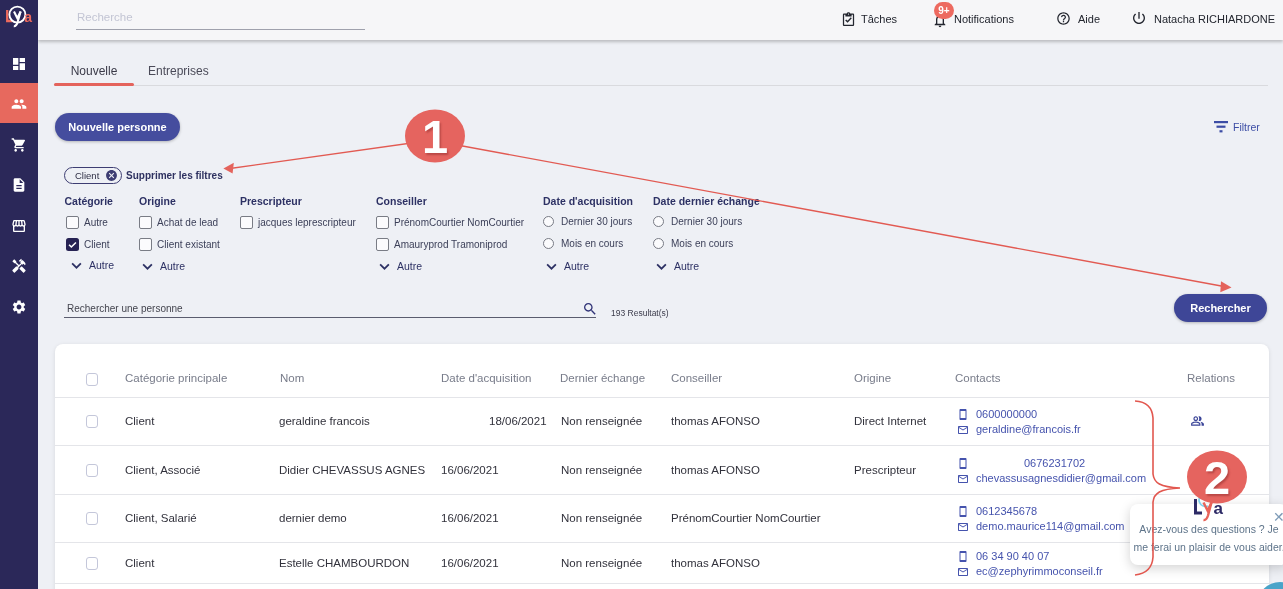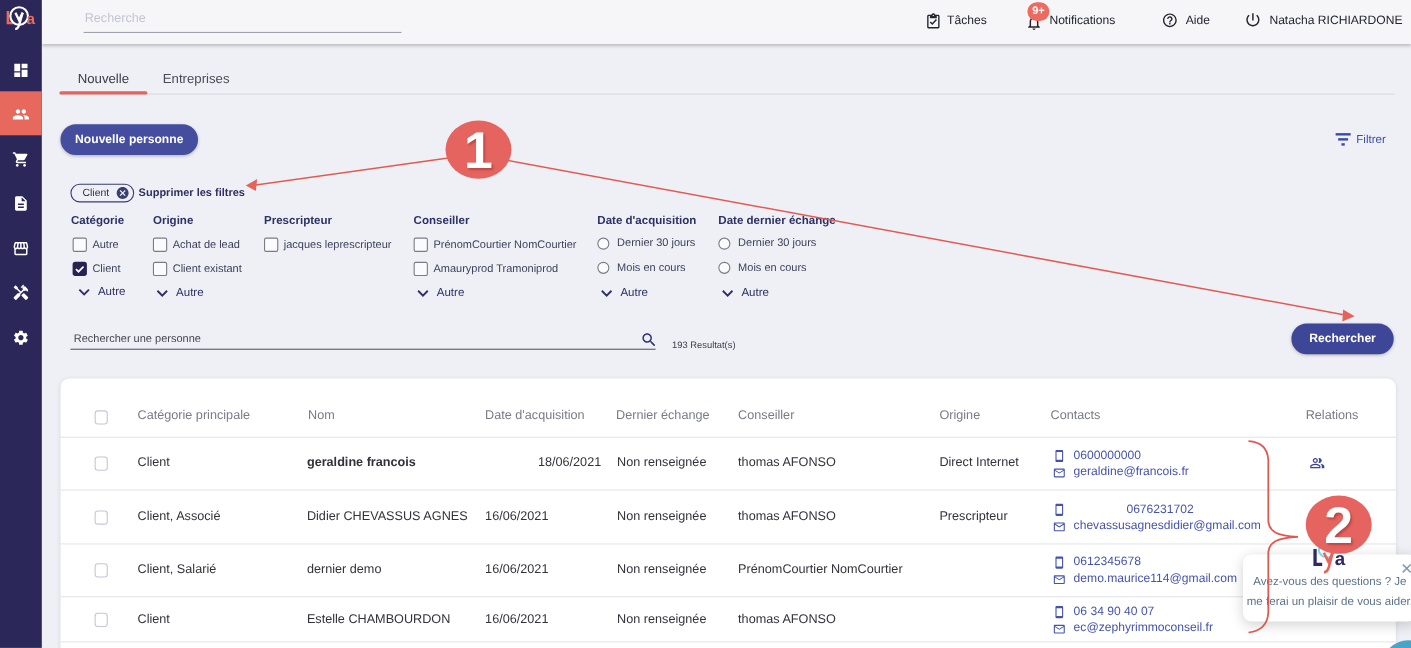--- a/index.html
+++ b/index.html
@@ -196,21 +196,21 @@
 <div class="th" style="left:955px; top:372px;">Contacts</div>
 <div class="th" style="left:1187px; top:372px;">Relations</div>
 <div class="rowline" style="top:397px;"></div>
 <div class="rowline" style="top:445px;"></div>
 <div class="rowline" style="top:494px;"></div>
 <div class="rowline" style="top:542px;"></div>
 <div class="rowline" style="top:583px;"></div>
 
 <div class="rowcb" style="left:85.5px; top:415px;"></div>
 <div class="td" style="left:125px; top:415px;">Client</div>
-<div class="td" style="left:279px; top:415px;font-weight:bold;">geraldine francois</div>
+<div class="td" style="left:279px; top:415px;">geraldine francois</div>
 <div class="td" style="left:441px; top:415px;margin-left:48px;">18/06/2021</div>
 <div class="td" style="left:561px; top:415px;">Non renseignée</div>
 <div class="td" style="left:671px; top:415px;">thomas AFONSO</div>
 <div class="td" style="left:854px; top:415px;">Direct Internet</div>
 <svg style="position:absolute;left:957px;top:407px;" width="12" height="15" viewBox="0 0 24 24">
     <path fill="#4553ad" d="M17 1.01L7 1c-1.1 0-2 .9-2 2v18c0 1.1.9 2 2 2h10c1.1 0 2-.9 2-2V3c0-1.1-.9-1.99-2-1.99zM17 19H7V5h10v14z"></path>
   </svg>
 <div class="tdlink" style="left:976px; top:408px;">0600000000</div>
 <svg style="position:absolute;left:956px;top:424px;" width="14" height="12" viewBox="0 0 24 24">
     <path fill="#4553ad" d="M20 4H4c-1.1 0-1.99.9-1.99 2L2 18c0 1.1.9 2 2 2h16c1.1 0 2-.9 2-2V6c0-1.1-.9-2-2-2zm0 14H4V8l8 5 8-5v10zm-8-7L4 6h16l-8 5z"></path>

